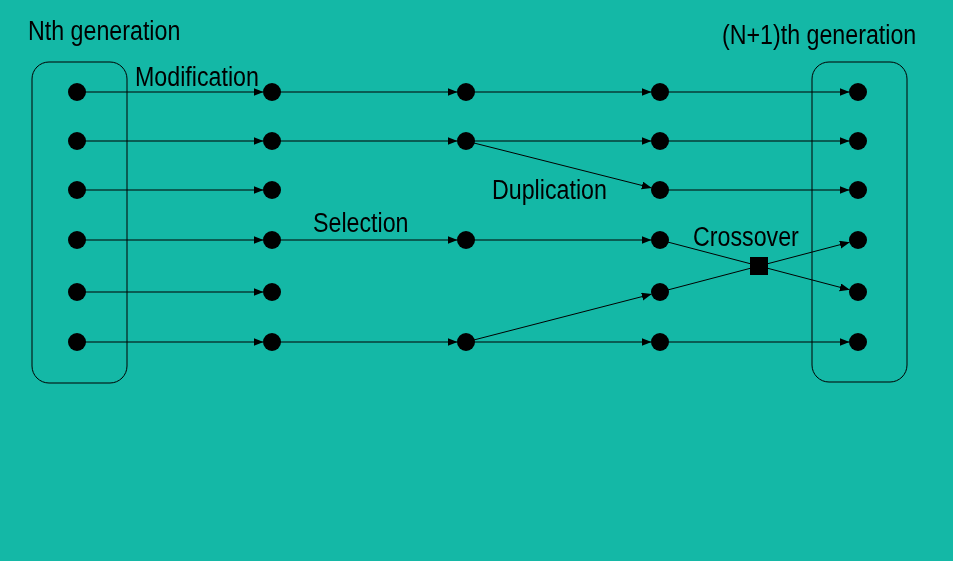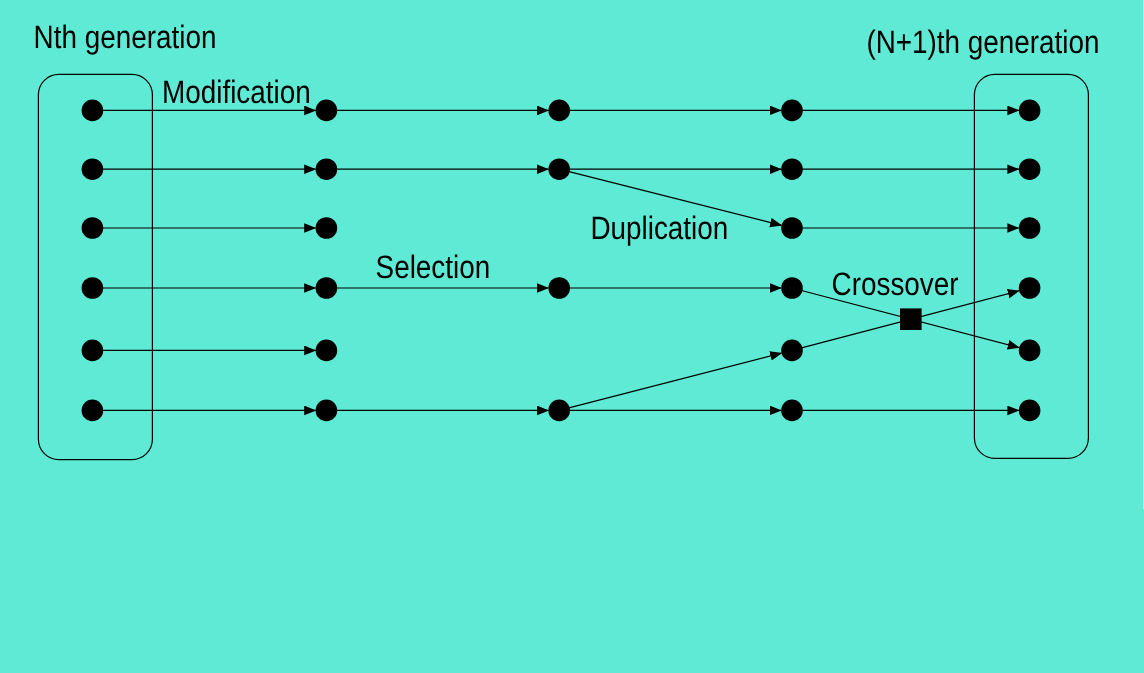--- a/index.html
+++ b/index.html
@@ -1,19 +1,19 @@
 <!DOCTYPE html>
 <html><head>
 <meta charset="utf-8">
 <style>
   html,body{margin:0;padding:0;background:#ffffff;}
   .stage{
     position:relative;
     width:953px;height:561px;
-    background:#5eead4;
+    background:#14b8a6;
     overflow:hidden;
     font-family:"Liberation Sans",sans-serif;
   }
   .diagram-svg{position:absolute;left:0;top:0;}
   .txt{
     position:absolute;
     font-size:27px;
     line-height:1;
     color:#000000;
     white-space:nowrap;

